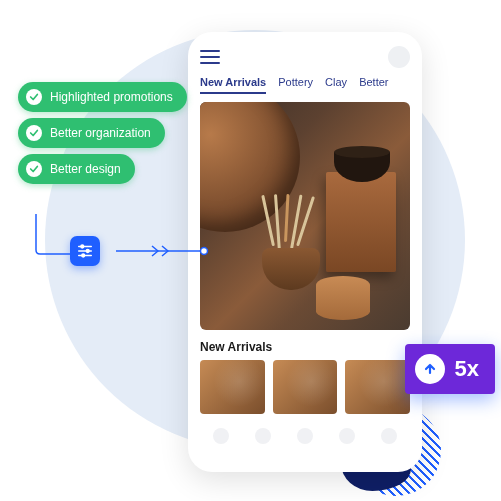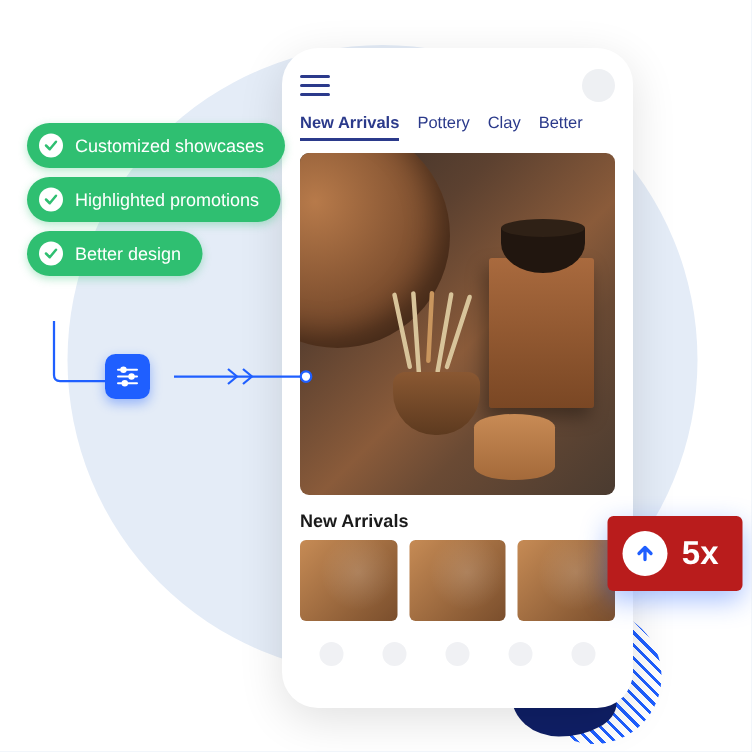--- a/index.html
+++ b/index.html
@@ -205,21 +205,21 @@
     box-shadow: 0 3px 8px rgba(31,95,255,0.4);
   }
   .ctrl svg { width: 18px; height: 18px; }
 
   
   .conv {
     position: absolute;
     right: 6px; top: 344px;
     z-index: 7;
     display: flex; align-items: center; gap: 10px;
-    background: #b91c1c;
+    background: #6d28d9;
     color: #fff;
     padding: 10px 16px 10px 10px;
     border-radius: 4px;
     box-shadow: 0 6px 18px rgba(31,95,255,0.4);
   }
   .conv .circle {
     width: 30px; height: 30px; border-radius: 50%; background: #fff;
     display:flex; align-items:center; justify-content:center;
   }
   .conv .circle svg { width: 14px; height: 14px; }
@@ -277,29 +277,29 @@
   </div>
 </div>
 
 <div class="pills">
   <div class="pill">
     <span class="chk">
       <svg viewBox="0 0 12 12">
           <path d="M2 6 L5 9 L10 3" stroke="#2fbf71" stroke-width="2" fill="none" stroke-linecap="round" stroke-linejoin="round"></path>
         </svg>
     </span>
-    <span>Customized showcases</span>
+    <span>Highlighted promotions</span>
   </div>
   <div class="pill">
     <span class="chk">
       <svg viewBox="0 0 12 12">
           <path d="M2 6 L5 9 L10 3" stroke="#2fbf71" stroke-width="2" fill="none" stroke-linecap="round" stroke-linejoin="round"></path>
         </svg>
     </span>
-    <span>Highlighted promotions</span>
+    <span>Better organization</span>
   </div>
   <div class="pill">
     <span class="chk">
       <svg viewBox="0 0 12 12">
           <path d="M2 6 L5 9 L10 3" stroke="#2fbf71" stroke-width="2" fill="none" stroke-linecap="round" stroke-linejoin="round"></path>
         </svg>
     </span>
     <span>Better design</span>
   </div>
 </div>

